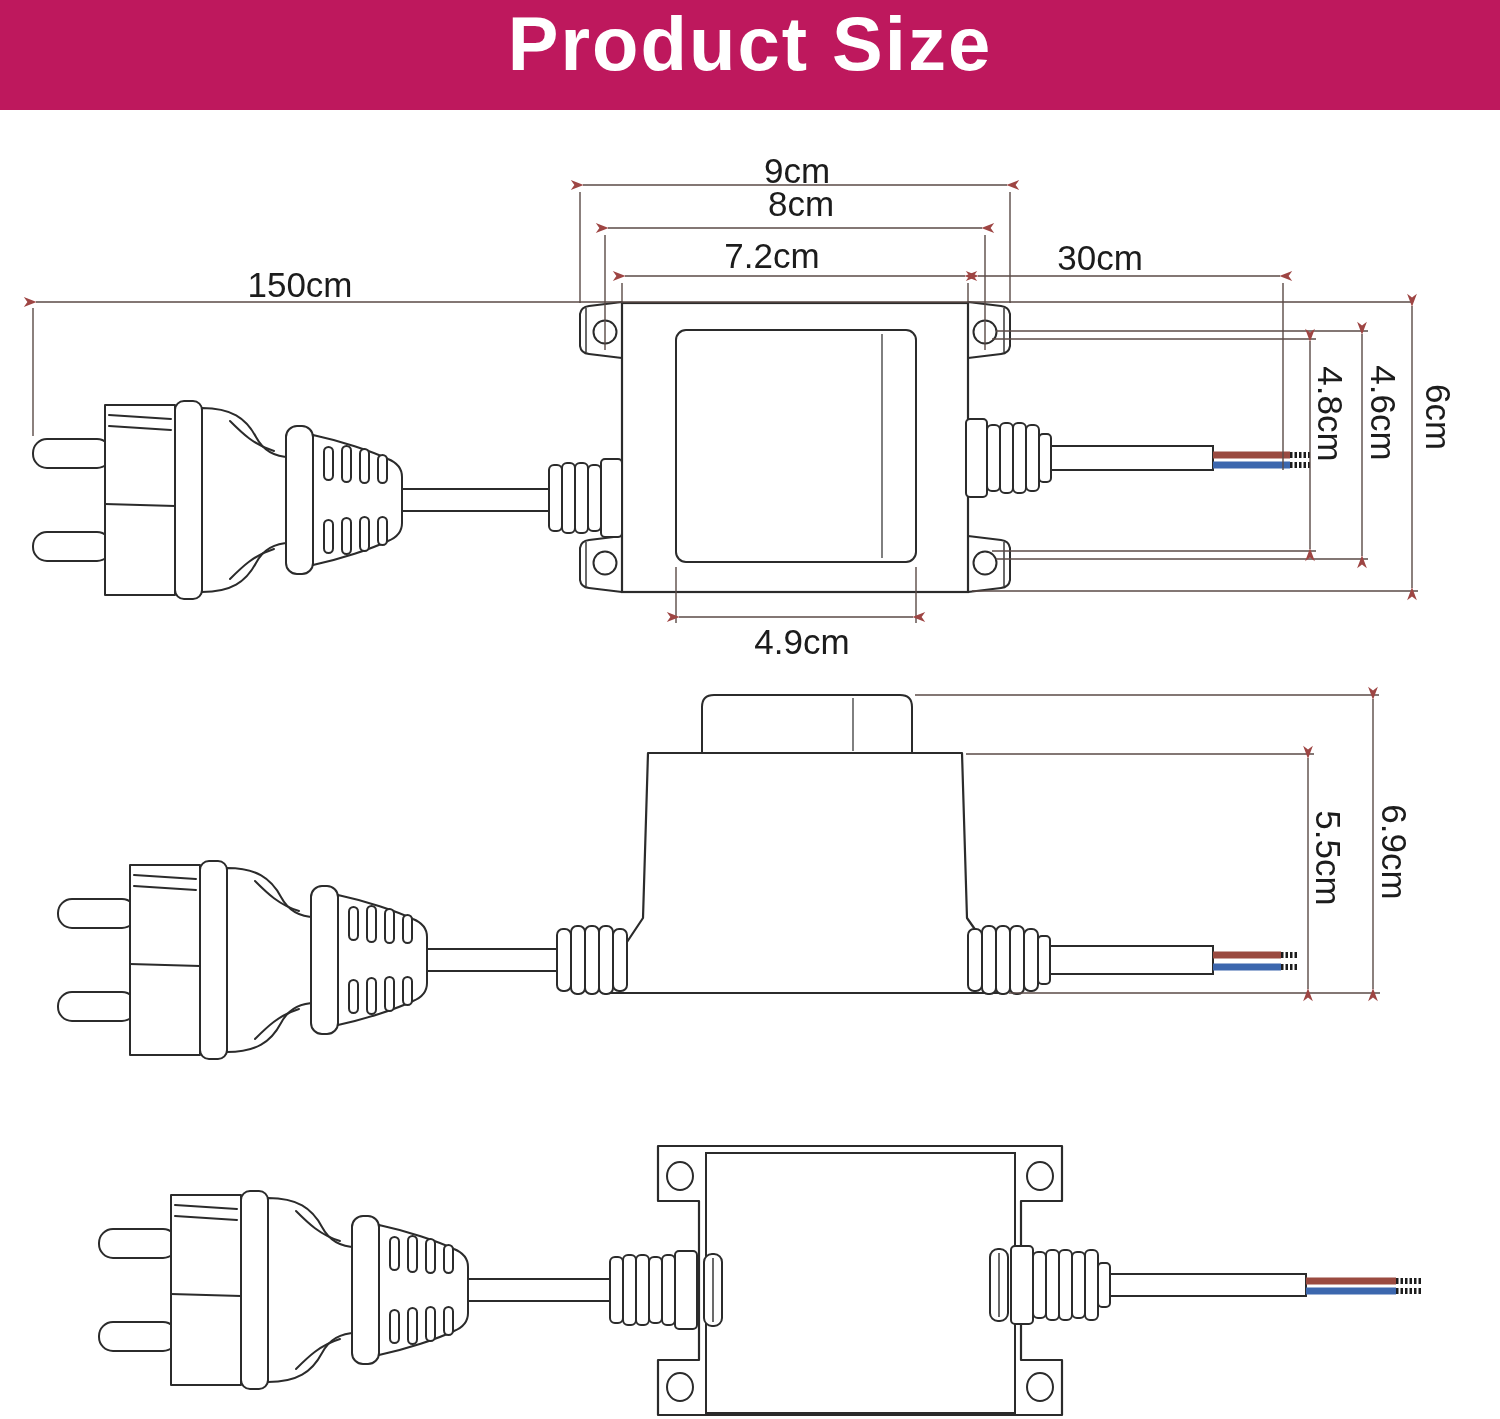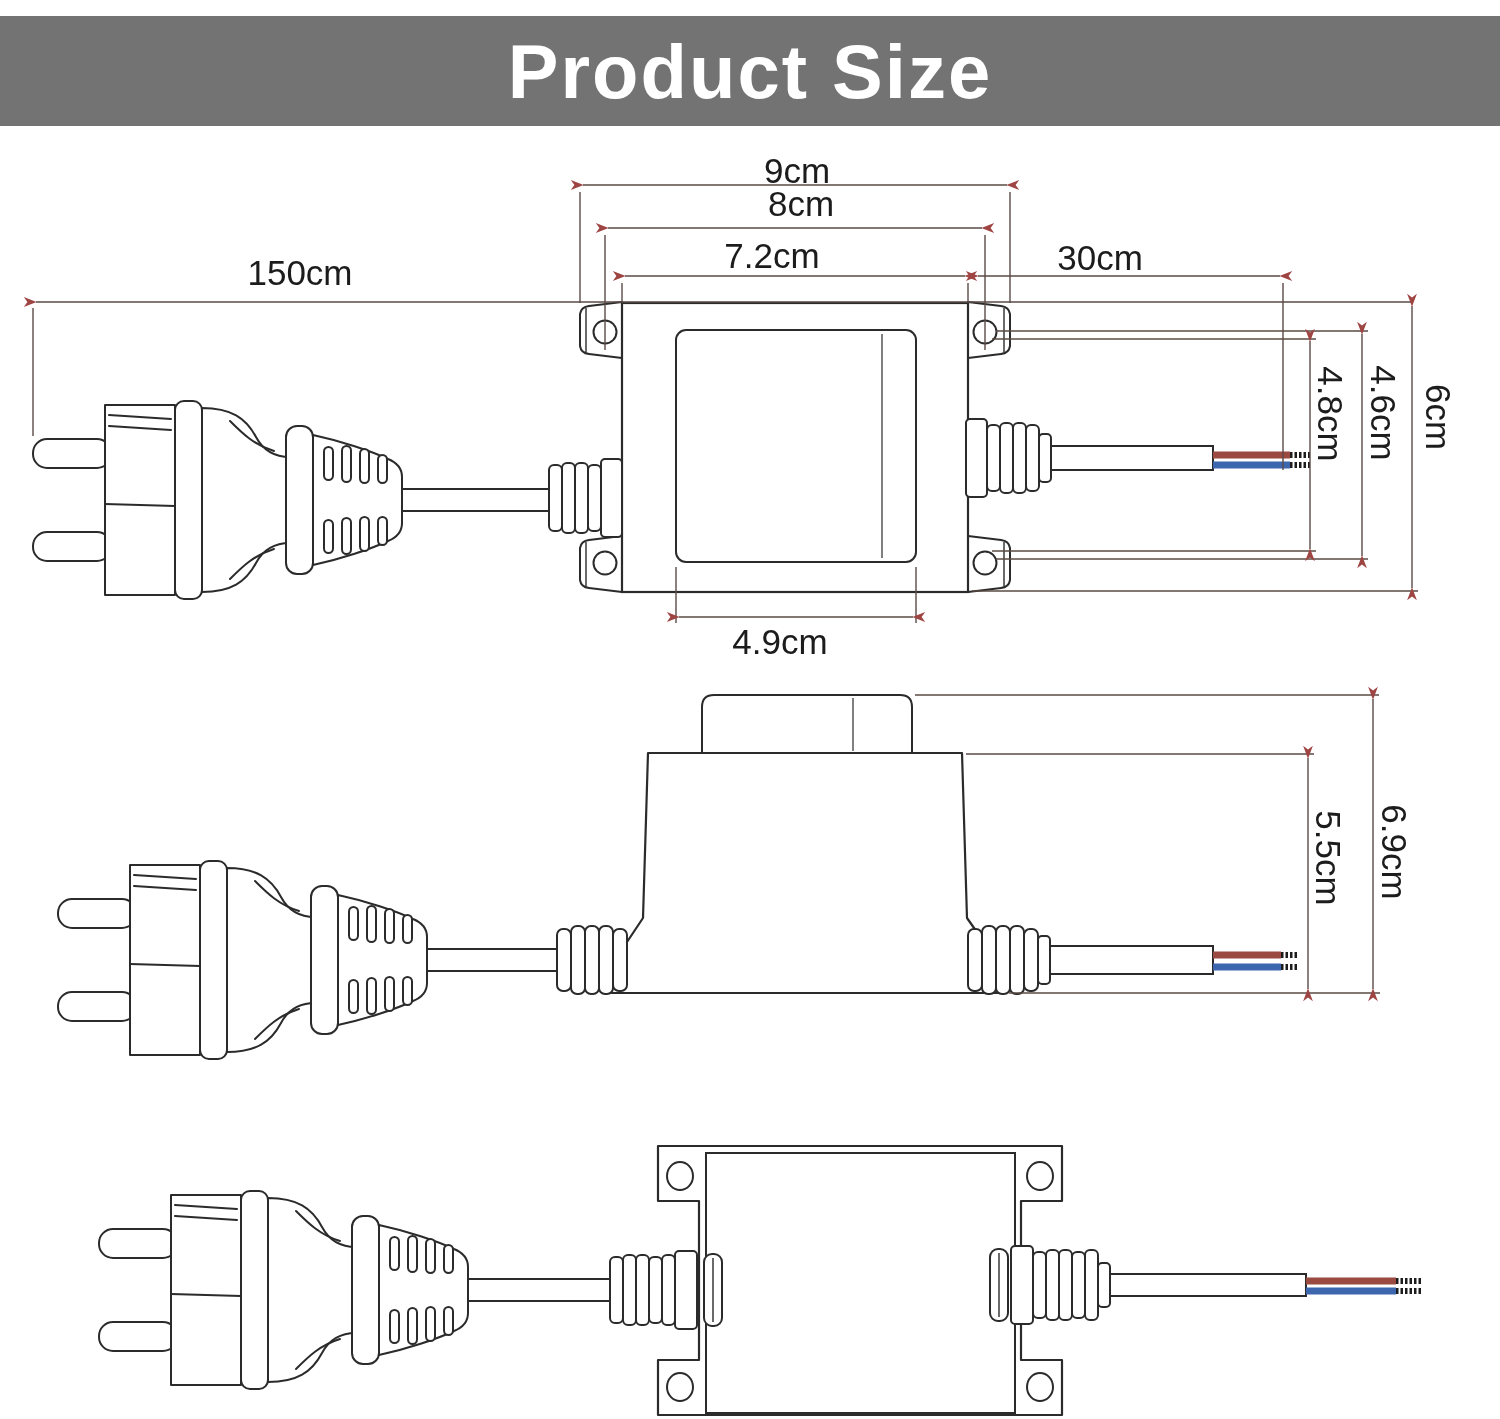--- a/index.html
+++ b/index.html
@@ -1,22 +1,22 @@
 <!DOCTYPE html>
 <html><head>
 <meta charset="utf-8">
 <style>
   html,body{margin:0;padding:0;background:#ffffff;}
   .stage{
     position:relative;width:1500px;height:1419px;background:#ffffff;overflow:hidden;
     font-family:"Liberation Sans", sans-serif;
   }
   .banner{
-    position:absolute;left:0;top:16px;width:1500px;height:110px;
-    background:#737373;display:flex;align-items:center;justify-content:center;
+    position:absolute;left:0;top:0;width:1500px;height:110px;
+    background:#be185d;display:flex;align-items:flex-start;justify-content:center;
   }
   .banner-title{
     margin:0;color:#ffffff;font-size:76px;font-weight:700;letter-spacing:2px;
     font-family:"Liberation Sans", sans-serif;
   }
   .art{position:absolute;left:0;top:0;}
   .lbl{
     position:absolute;transform:translate(-50%,-50%);
     color:#1c1c1c;font-size:35px;white-space:nowrap;line-height:1;
   }
@@ -226,21 +226,21 @@
       <line x1="1396" y1="1281" x2="1421" y2="1281" stroke="#1c1c1c" stroke-width="6" stroke-dasharray="2.5 2"></line>
       <line x1="1306" y1="1291" x2="1396" y2="1291" stroke="#3c67ae" stroke-width="7"></line>
       <line x1="1396" y1="1291" x2="1421" y2="1291" stroke="#1c1c1c" stroke-width="6" stroke-dasharray="2.5 2"></line>
     </g>
   </svg>
 
   <div class="lbl" style="left:797px;top:170px">9cm</div>
   <div class="lbl" style="left:801px;top:203px">8cm</div>
   <div class="lbl" style="left:772px;top:255px">7.2cm</div>
   <div class="lbl" style="left:1100px;top:257px">30cm</div>
-  <div class="lbl" style="left:300px;top:272px">150cm</div>
-  <div class="lbl" style="left:780px;top:641px">4.9cm</div>
+  <div class="lbl" style="left:300px;top:284px">150cm</div>
+  <div class="lbl" style="left:802px;top:641px">4.9cm</div>
   <div class="lbl rot" style="left:1330px;top:414px">4.8cm</div>
   <div class="lbl rot" style="left:1383px;top:413px">4.6cm</div>
   <div class="lbl rot" style="left:1438px;top:417px">6cm</div>
   <div class="lbl rot" style="left:1328px;top:858px">5.5cm</div>
   <div class="lbl rot" style="left:1394px;top:852px">6.9cm</div>
 
 </div>
 
 </body></html>

